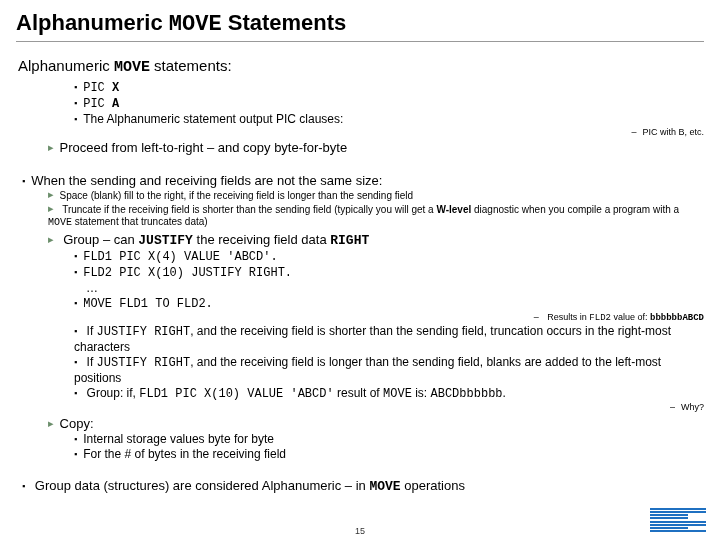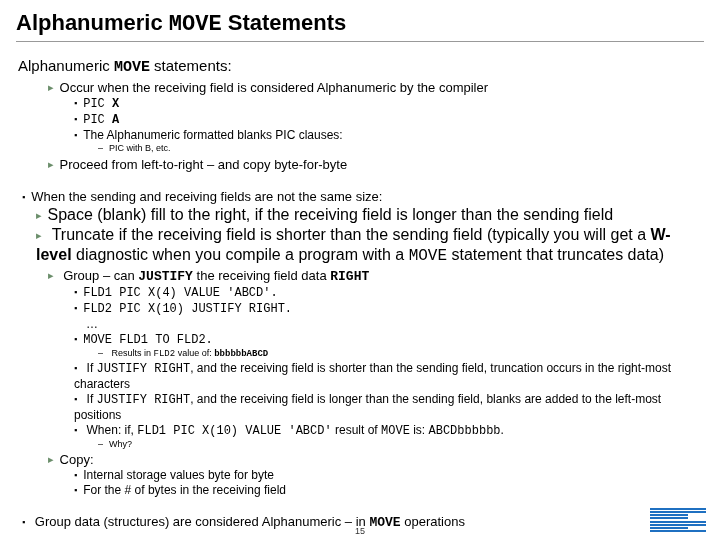--- a/index.html
+++ b/index.html
@@ -17,22 +17,22 @@
 
   
   .ar::before { content: "\25B8";  color: #6b8e6b; margin-right: 6px; font-size: 11px; position: relative; top: -1px; }
   .sq::before { content: "\25AA"; color: #000; margin-right: 6px; font-size: 9px; position: relative; top: -1px; }
   .dash::before { content: "\2013"; color: #000; margin-right: 6px; }
 
   
   .lv0 { margin-left: 6px; font-size: 13px; }
   .lv1 { margin-left: 32px; font-size: 13px; }
   .lv2 { margin-left: 58px; font-size: 12px; }
-  .lv3 { margin-left: 82px; font-size: 9px; }
-  .lv1b { margin-left: 20px; font-size: 16px; }
+  .lv3 { margin-left: 82px; font-size: 9px; text-align: right; }
+  .lv1b { margin-left: 32px; font-size: 10px; }
   .lv1c { margin-left: 32px; font-size: 13px; }
 
   .sp1 { margin-top: 2px; }
   .sp2 { margin-top: 16px; }
 
   
   .pgnum { position: absolute; bottom: 4px; left: 0; width: 100%; text-align: center; font-size: 9px; color: #333; }
 
   
   .logo { position: absolute; right: 14px; bottom: 8px; width: 56px; height: 24px; display: flex; flex-direction: column; justify-content: space-between; }
@@ -47,24 +47,23 @@
   <div class="title">
     <span>Alphanumeric </span><span class="mono">MOVE</span><span> Statements</span>
   </div>
   <div class="rule"></div>
 
   <div class="subtitle">
     <span>Alphanumeric </span><span class="mono">MOVE</span><span> statements:</span>
   </div>
 
   <ul>
-    <li class="lv1 ar sp1"><span>Occur when the receiving field is considered Alphanumeric by the compiler</span></li>
     <li class="lv2 sq"><span class="mono">PIC </span><span class="mono b">X</span></li>
     <li class="lv2 sq"><span class="mono">PIC </span><span class="mono b">A</span></li>
-    <li class="lv2 sq"><span>The Alphanumeric formatted blanks PIC clauses:</span></li>
+    <li class="lv2 sq"><span>The Alphanumeric statement output PIC clauses:</span></li>
     <li class="lv3 dash"><span>PIC with B, etc.</span></li>
 
     <li class="lv1 ar sp1"><span>Proceed from left-to-right – and copy byte-for-byte</span></li>
 
     <li class="lv0 sq sp2"><span>When the sending and receiving fields are not the same size:</span></li>
 
     <li class="lv1b ar"><span>Space (blank) fill to the right, if the receiving field is longer than the sending field</span></li>
     <li class="lv1b ar">
       <span>Truncate if the receiving field is shorter than the sending field (typically you will get a </span><span class="b">W-level</span><span> diagnostic when you compile a program with a </span><span class="mono">MOVE</span><span> statement that truncates data)</span>
     </li>
@@ -79,21 +78,21 @@
     <li class="lv3 dash">
       <span>Results in </span><span class="mono">FLD2</span><span> value of:  </span><span class="mono b">bbbbbbABCD</span>
     </li>
     <li class="lv2 sq">
       <span>If </span><span class="mono">JUSTIFY RIGHT</span><span>, and the receiving field is shorter than the sending field, truncation occurs in the right-most characters</span>
     </li>
     <li class="lv2 sq">
       <span>If </span><span class="mono">JUSTIFY RIGHT</span><span>, and the receiving field is longer than the sending field, blanks are added to the left-most positions</span>
     </li>
     <li class="lv2 sq">
-      <span>When: if, </span><span class="mono">FLD1   PIC X(10) VALUE 'ABCD'</span><span> result of </span><span class="mono">MOVE</span><span> is: </span><span class="mono">ABCDbbbbbb</span><span>.</span>
+      <span>Group: if, </span><span class="mono">FLD1   PIC X(10) VALUE 'ABCD'</span><span> result of </span><span class="mono">MOVE</span><span> is: </span><span class="mono">ABCDbbbbbb</span><span>.</span>
     </li>
     <li class="lv3 dash"><span>Why?</span></li>
 
     <li class="lv1c ar sp1"><span>Copy:</span></li>
     <li class="lv2 sq"><span>Internal storage values byte for byte</span></li>
     <li class="lv2 sq"><span>For the # of bytes in the receiving field</span></li>
 
     <li class="lv0 sq sp2" style="font-size:13px;">
       <span>Group data (structures) are considered Alphanumeric – in </span><span class="mono b">MOVE</span><span> operations</span>
     </li>

